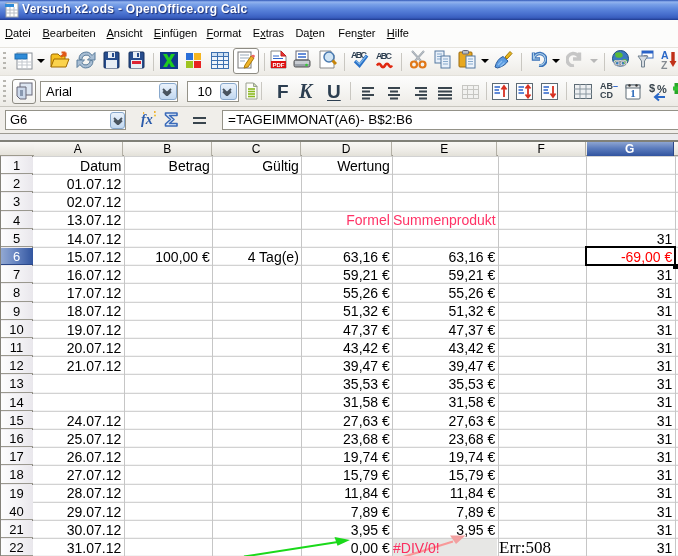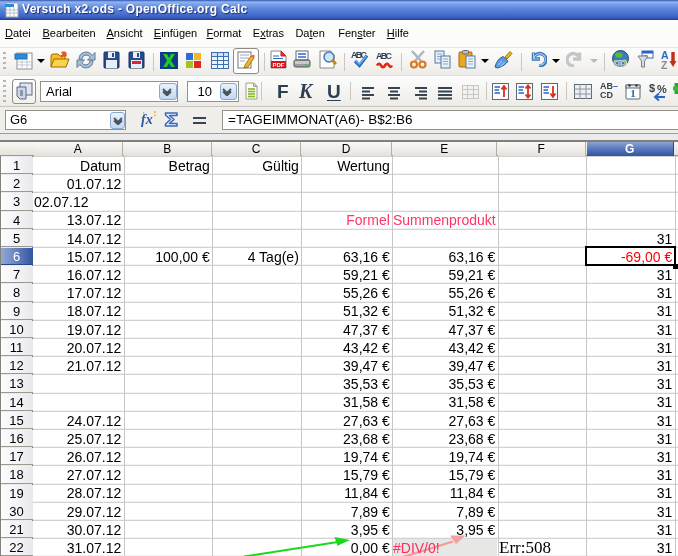--- a/index.html
+++ b/index.html
@@ -418,21 +418,21 @@
 <div class="rh" style="top:178.8px;height:17.2px;line-height:17.2px">10</div>
 <div class="rh" style="top:197.0px;height:17.2px;line-height:17.2px">11</div>
 <div class="rh" style="top:215.2px;height:17.2px;line-height:17.2px">12</div>
 <div class="rh" style="top:233.4px;height:17.2px;line-height:17.2px">13</div>
 <div class="rh" style="top:251.6px;height:17.2px;line-height:17.2px">14</div>
 <div class="rh" style="top:269.8px;height:17.2px;line-height:17.2px">15</div>
 <div class="rh" style="top:288.0px;height:17.2px;line-height:17.2px">16</div>
 <div class="rh" style="top:306.2px;height:17.2px;line-height:17.2px">17</div>
 <div class="rh" style="top:324.4px;height:17.2px;line-height:17.2px">18</div>
 <div class="rh" style="top:342.6px;height:29px;line-height:17.2px">19</div>
-<div class="rh" style="top:360.8px;height:17.2px;line-height:17.2px">30</div>
+<div class="rh" style="top:360.8px;height:17.2px;line-height:17.2px">40</div>
 <div class="rh" style="top:379.0px;height:17.2px;line-height:17.2px">21</div>
 <div class="rh" style="top:397.2px;height:17.2px;line-height:17.2px">22</div>
   <div id="cellarea"></div>
   <div class="vl" style="left:123.5px"></div>
 <div class="vl" style="left:212.0px"></div>
 <div class="vl" style="left:301.0px"></div>
 <div class="vl" style="left:392.0px"></div>
 <div class="vl" style="left:497.5px"></div>
 <div class="vl" style="left:586.0px"></div>
 <div class="vl" style="left:674.5px"></div>
@@ -441,21 +441,21 @@
 <line x1="244" y1="414.5" x2="341" y2="399.5" stroke="#1ad91a" stroke-width="2"></line>
 <path d="M350 398 L334.5 395 L337.5 403.8 Z" fill="#1ad91a"></path>
 <line x1="403" y1="415" x2="453" y2="399.5" stroke="#f89898" stroke-width="2.2"></line>
 <path d="M465.5 393.5 L450 393.5 L456 402 Z" fill="#f2a0a0"></path>
 </svg>
   <div class="c" style="left:34.0px;top:14.8px;width:87.3px;text-align:right">Datum</div>
 <div class="c" style="left:124.5px;top:14.8px;width:85.3px;text-align:right">Betrag</div>
 <div class="c" style="left:213.0px;top:14.8px;width:85.8px;text-align:right">Gültig</div>
 <div class="c" style="left:302.0px;top:14.8px;width:87.8px;text-align:right">Wertung</div>
 <div class="c" style="left:34.0px;top:33.0px;width:87.3px;text-align:right">01.07.12</div>
-<div class="c" style="left:34.0px;top:51.2px;width:87.3px;">02.07.12</div>
+<div class="c" style="left:34.0px;top:51.2px;width:87.3px;text-align:right">02.07.12</div>
 <div class="c" style="left:34.0px;top:69.4px;width:87.3px;text-align:right">13.07.12</div>
 <div class="c pink" style="left:302.0px;top:69.4px;width:87.8px;text-align:right">Formel</div>
 <div class="c pink" style="left:393.0px;top:69.4px;width:102.3px;text-align:right">Summenprodukt</div>
 <div class="c" style="left:34.0px;top:87.6px;width:87.3px;text-align:right">14.07.12</div>
 <div class="c" style="left:587.0px;top:87.6px;width:85.3px;text-align:right">31</div>
 <div class="c" style="left:34.0px;top:105.8px;width:87.3px;text-align:right">15.07.12</div>
 <div class="c" style="left:34.0px;top:124.0px;width:87.3px;text-align:right">16.07.12</div>
 <div class="c" style="left:302.0px;top:124.0px;width:87.8px;text-align:right">59,21&nbsp;€</div>
 <div class="c" style="left:393.0px;top:124.0px;width:102.3px;text-align:right">59,21&nbsp;€</div>
 <div class="c" style="left:587.0px;top:124.0px;width:85.3px;text-align:right">31</div>

